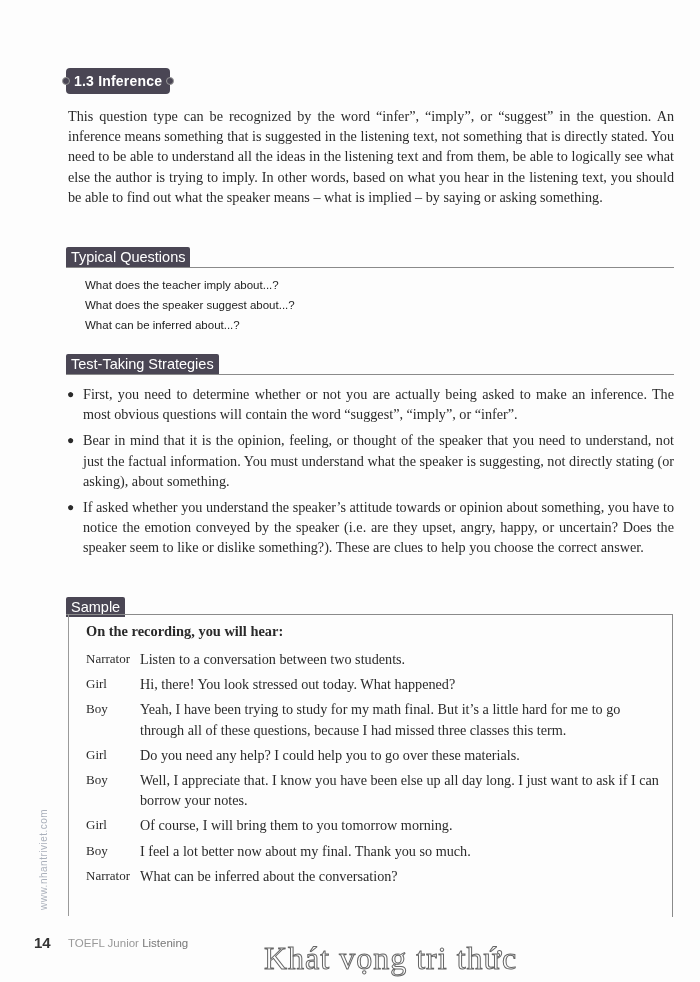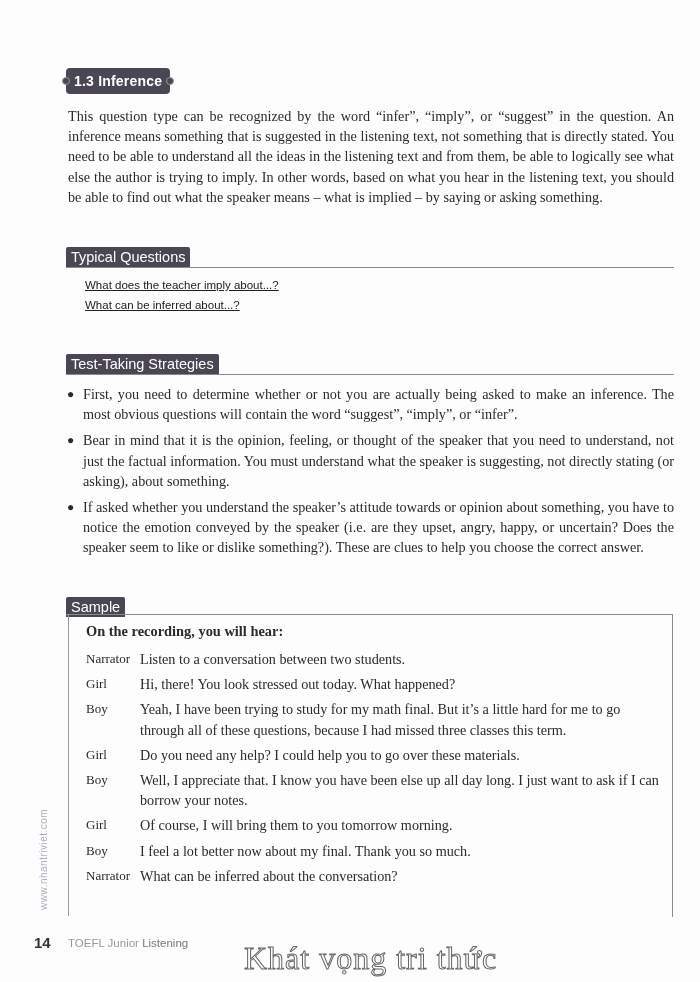--- a/index.html
+++ b/index.html
@@ -11,21 +11,21 @@
   .title-badge .dot.l { left: -4px; }
   .title-badge .dot.r { right: -4px; }
   .title-text { font-family: "Liberation Sans", sans-serif; font-weight: bold; font-size: 14px; color: #fff; letter-spacing: 0.2px; }
 
   .intro { position: absolute; left: 68px; top: 106px; width: 606px; font-size: 14.2px; line-height: 20.2px; text-align: justify; color: #2a2a2a; }
 
   .section-head { position: absolute; left: 66px; width: 608px; height: 20px; border-bottom: 1px solid #8a8a8a; }
   .section-tab { display: inline-block; background: #4a4654; color: #fff; font-family: "Liberation Sans", sans-serif; font-size: 14.5px; padding: 1px 5px 1px 5px; border-radius: 2px 2px 0 0; height: 18px; line-height: 18px; }
 
   .q-list { position: absolute; left: 85px; top: 275px; font-family: "Liberation Sans", sans-serif; font-size: 11.5px; color: #222; }
-  .q-list div { height: 20px; line-height: 20px; text-decoration: underline; }
+  .q-list div { height: 20px; line-height: 20px; }
 
   .strategies { position: absolute; left: 66px; top: 384px; width: 608px; font-size: 14.2px; line-height: 20.2px; color: #2a2a2a; }
   .strat-item { display: flex; margin-bottom: 6px; text-align: justify; }
   .strat-item .bullet { width: 16px; flex: none; font-size: 12px; padding-left: 1px; }
   .strat-item .txt { flex: 1; }
 
   .sample-box { position: absolute; left: 66px; top: 614px; width: 606px; height: 302px; border-right: 1px solid #8a8a8a; border-top: 1px solid #8a8a8a; }
   .sample-inner { position: absolute; left: 20px; top: 8px; width: 575px; font-size: 14.2px; color: #2a2a2a; }
   .hear { font-weight: bold; font-size: 14.4px; margin-bottom: 9px; }
   .line { display: flex; margin-bottom: 5px; line-height: 20.2px; }
@@ -33,40 +33,41 @@
   .utter { flex: 1; }
 
   .side-rule { position: absolute; left: 68px; top: 614px; width: 1px; height: 302px; background: #9a9a9a; }
   .side-url { position: absolute; left: 38px; top: 910px; transform: rotate(-90deg); transform-origin: left top; font-family: "Liberation Sans", sans-serif; font-size: 10px; color: #aab0bb; letter-spacing: 0.5px; white-space: nowrap; }
 
   .page-num { position: absolute; left: 34px; top: 934px; font-family: "Liberation Sans", sans-serif; font-size: 15px; font-weight: bold; color: #333; }
   .book-title { position: absolute; left: 68px; top: 937px; font-family: "Liberation Sans", sans-serif; font-size: 11.5px; color: #999; }
   .book-title b { font-weight: normal; color: #777; }
 
   .wm-main { position: absolute; left: 150px; top: 838px; font-family: "Liberation Serif", serif; font-size: 78px; color: transparent; -webkit-text-stroke: 1px #666; letter-spacing: 2px; }
-  .wm-sub { position: absolute; left: 244px; top: 940px; font-family: "Liberation Serif", serif; font-size: 32px; color: transparent; -webkit-text-stroke: 1px #666; letter-spacing: 1px; }
+  .wm-sub { position: absolute; left: 264px; top: 940px; font-family: "Liberation Serif", serif; font-size: 32px; color: transparent; -webkit-text-stroke: 1px #666; letter-spacing: 1px; }
 </style>
 </head>
 <body>
 
 <div class="page">
 
   <div class="title-badge">
     <span class="dot l"></span>
     <span class="title-text">1.3 Inference</span>
     <span class="dot r"></span>
   </div>
 
   <p class="intro" style="margin:0">This question type can be recognized by the word “infer”, “imply”, or “suggest” in the question. An inference means something that is suggested in the listening text, not something that is directly stated. You need to be able to understand all the ideas in the listening text and from them, be able to logically see what else the author is trying to imply. In other words, based on what you hear in the listening text, you should be able to find out what the speaker means – what is implied – by saying or asking something.</p>
 
   <div class="section-head" style="top:247px">
     <span class="section-tab">Typical Questions</span>
   </div>
   <div class="q-list">
     <div>What does the teacher imply about...?</div>
+    <div>What does the speaker suggest about...?</div>
     <div>What can be inferred about...?</div>
   </div>
 
   <div class="section-head" style="top:354px">
     <span class="section-tab">Test-Taking Strategies</span>
   </div>
   <div class="strategies">
     <div class="strat-item">
       <span class="bullet">●</span>
       <span class="txt">First, you need to determine whether or not you are actually being asked to make an inference. The most obvious questions will contain the word “suggest”, “imply”, or “infer”.</span>

